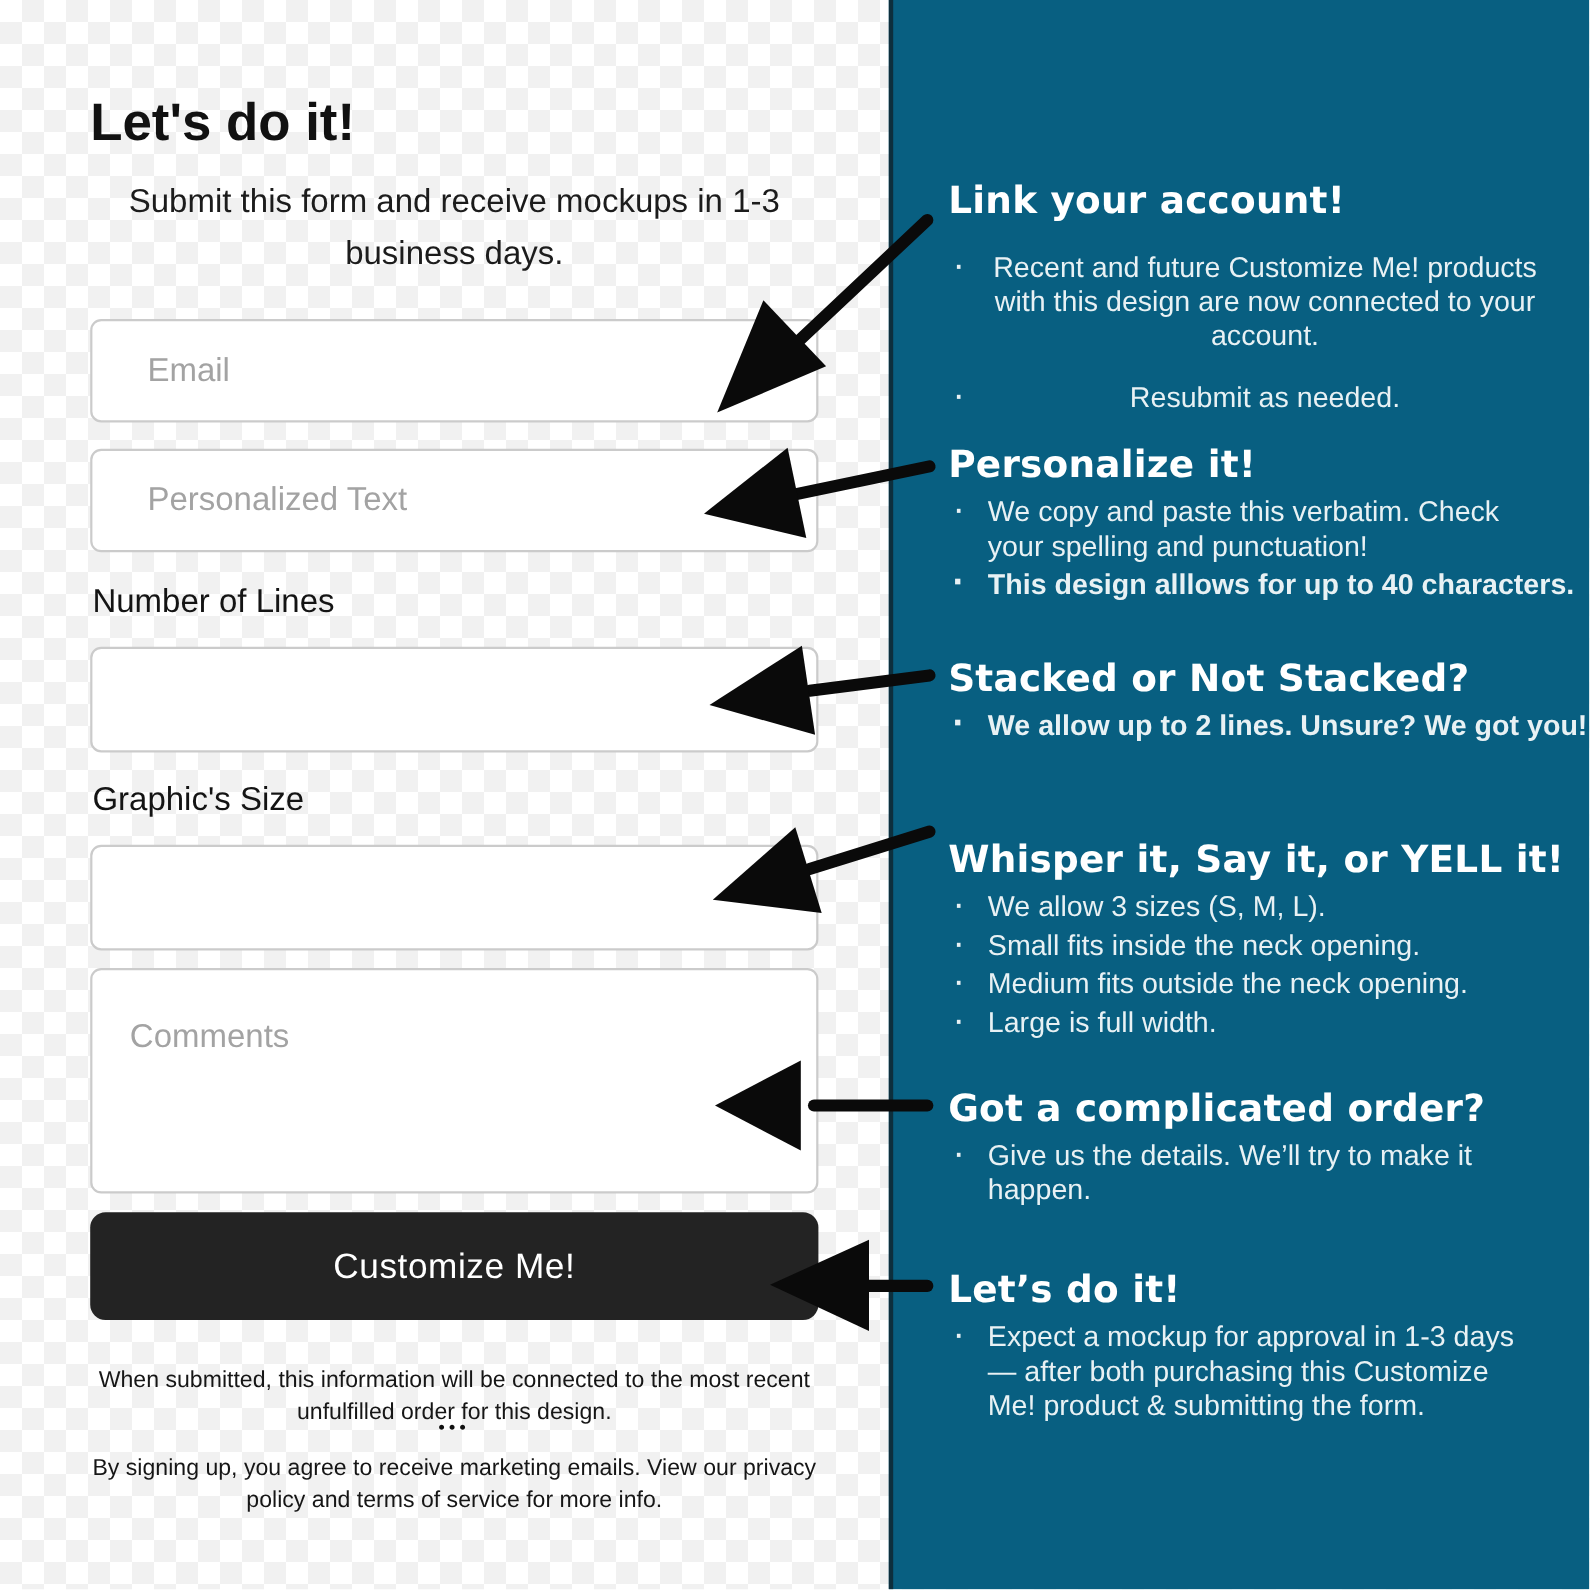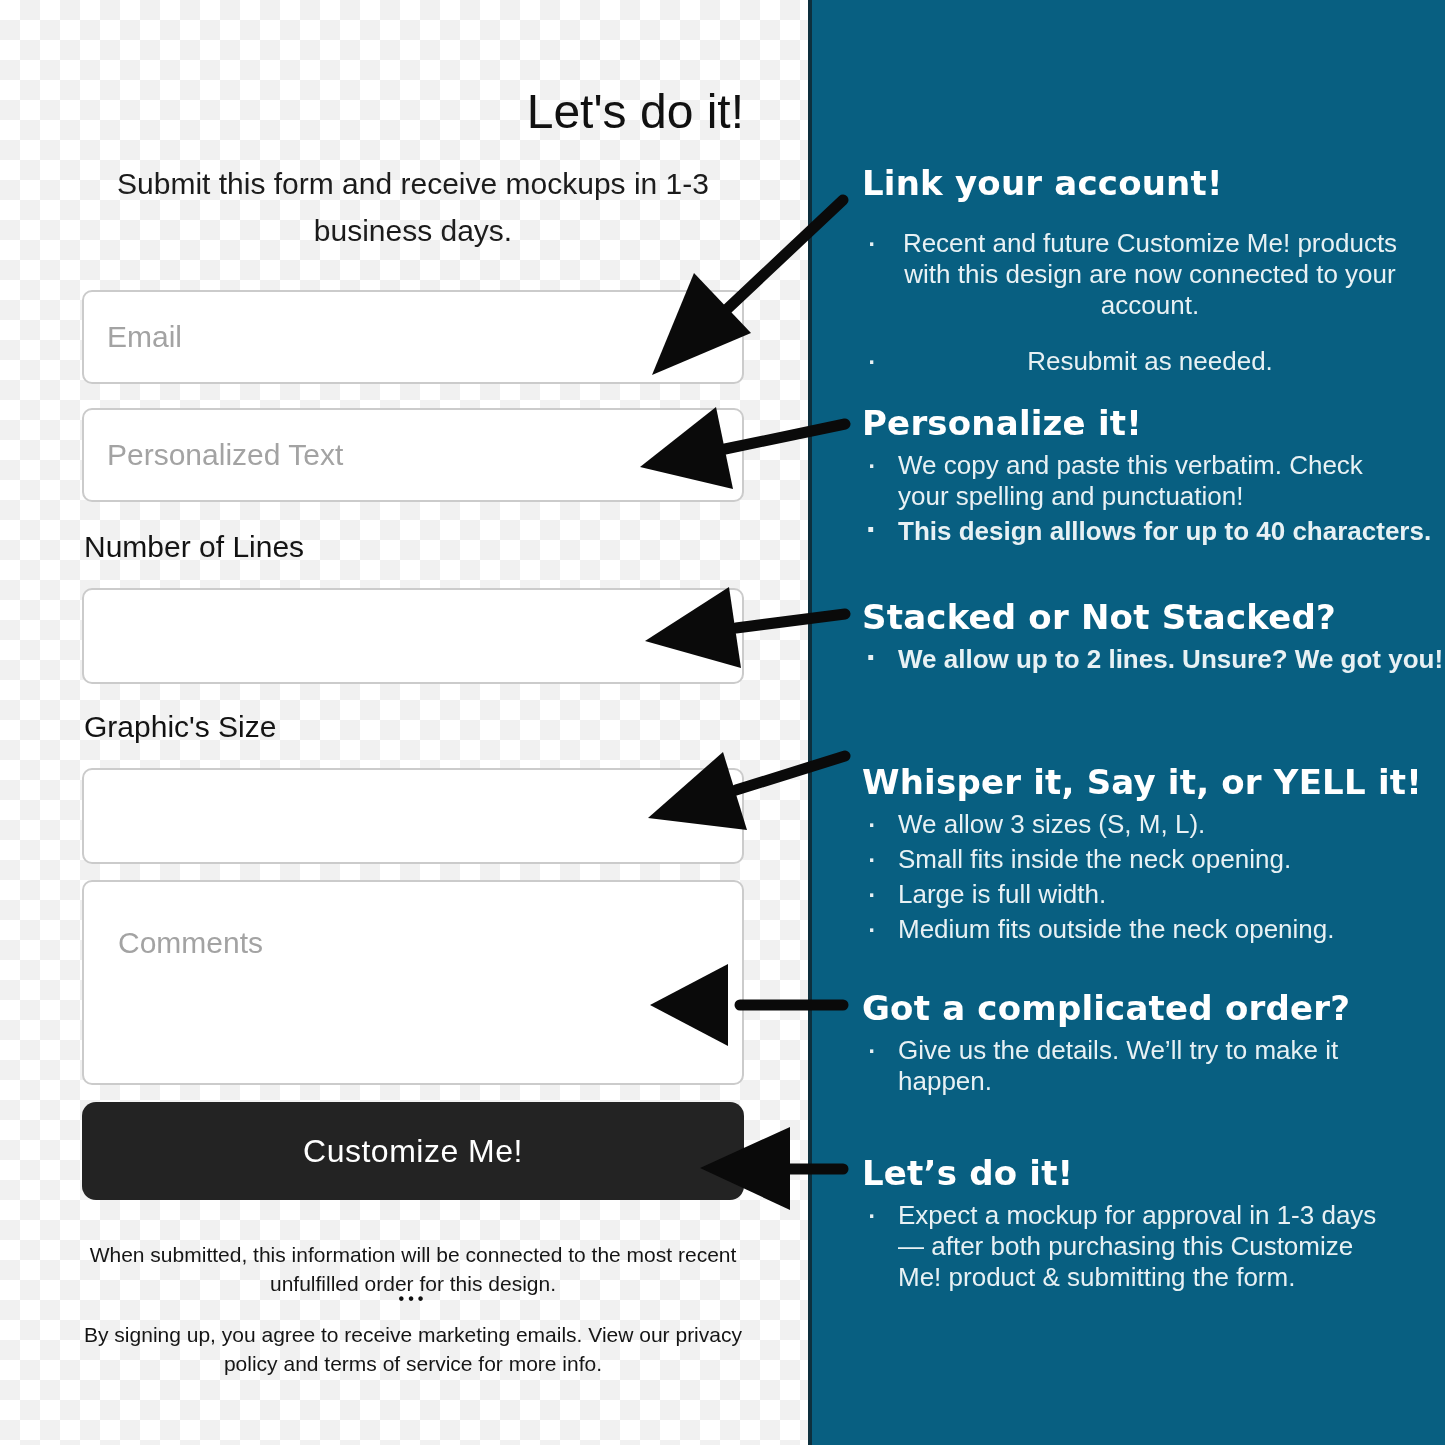--- a/index.html
+++ b/index.html
@@ -36,31 +36,31 @@
     font-size:34px;color:#e8f1f4;
   }
   .ann-list.spaced li{margin-bottom:25px;text-align:center;}
   .ann-list li.nowrap{white-space:nowrap;font-weight:bold;}
   .s1{top:162px;} .s1 .ann-heading{margin-bottom:24px;}
   .s2{top:402px;} .s3{top:596px;} .s4{top:761px;} .s5{top:987px;} .s6{top:1152px;}
 
   
   .form-title{
     position:absolute;top:84px;left:82px;width:662px;
-    text-align:right;font-size:48px;font-weight:normal;color:#111111;
+    text-align:left;font-size:48px;font-weight:bold;color:#111111;
   }
   .form-subtitle{
     position:absolute;top:160px;left:88px;width:650px;
     text-align:center;font-size:30px;line-height:47px;color:#1c1c1c;
   }
   .field{
     position:absolute;left:82px;width:662px;box-sizing:border-box;
     background:#ffffff;border:2px solid #cbcbcb;border-radius:10px;
     font-family:"Liberation Sans",sans-serif;font-size:30px;color:#444444;
-    padding:0 0 0 23px;outline:none;
+    padding:0 0 0 50px;outline:none;
   }
   .field::placeholder{color:#a3a3a3;opacity:1;}
   #email-field{top:290px;height:94px;}
   #personalized-field{top:408px;height:94px;}
   #lines-field{top:588px;height:96px;}
   #size-field{top:768px;height:96px;}
   #comments-field{
     top:880px;height:205px;resize:none;
     padding:44px 20px 0 34px;line-height:34px;
   }
@@ -145,22 +145,22 @@
       <ul class="ann-list">
         <li class="nowrap">We allow up to 2 lines. Unsure? We got you!</li>
       </ul>
     </div>
 
     <div class="ann-section s4">
       <h2 class="ann-heading">Whisper it, Say it, or YELL it!</h2>
       <ul class="ann-list">
         <li>We allow 3 sizes (S, M, L).</li>
         <li>Small fits inside the neck opening.</li>
+        <li>Medium fits outside the neck opening.</li>
         <li>Large is full width.</li>
-        <li>Medium fits outside the neck opening.</li>
       </ul>
     </div>
 
     <div class="ann-section s5">
       <h2 class="ann-heading">Got a complicated order?</h2>
       <ul class="ann-list">
         <li>Give us the details. We’ll try to make it happen.</li>
       </ul>
     </div>
 

